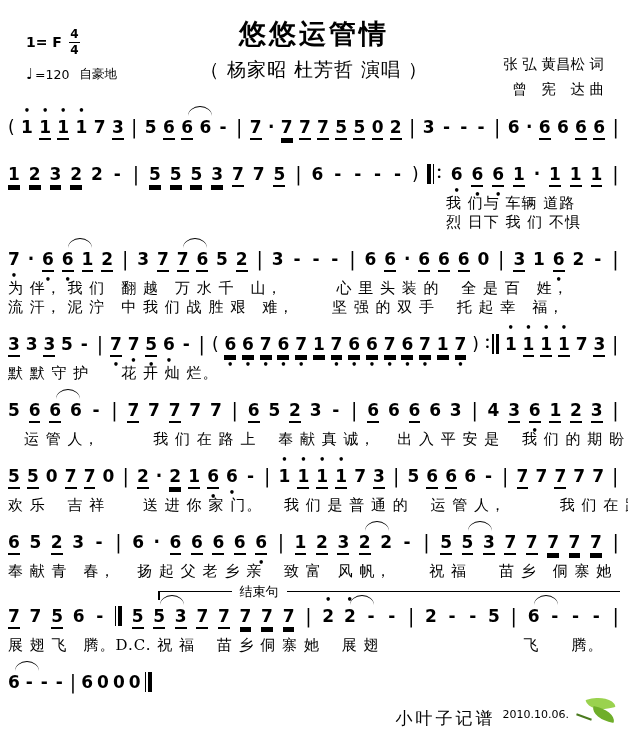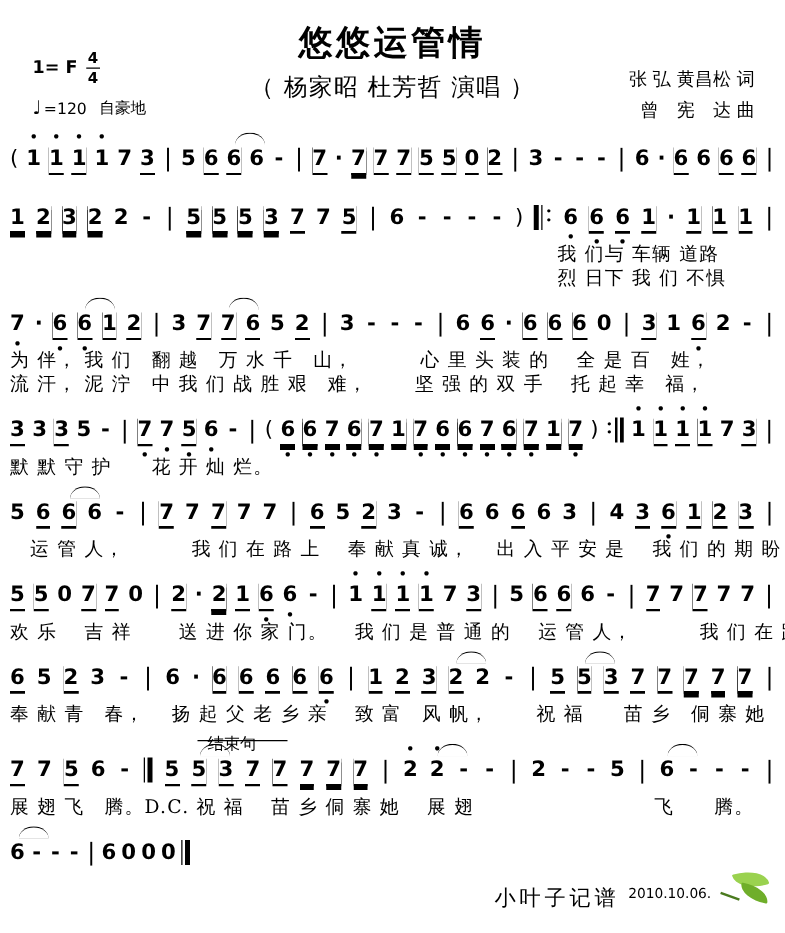--- a/index.html
+++ b/index.html
@@ -3,21 +3,21 @@
 <meta charset="utf-8">
 <style>
   html,body{margin:0;padding:0;background:#fff;}
   .page{position:relative;width:628px;height:746px;background:#fff;color:#000;overflow:hidden;
         font-family:"DejaVu Sans",sans-serif;}
   
   .header{position:relative;height:108px;}
   .title{margin:0;padding-top:16px;text-align:center;font-size:27px;font-weight:700;letter-spacing:3px;
          font-family:"DejaVu Sans",sans-serif;}
   .subtitle{text-align:center;font-size:19px;margin-top:5px;letter-spacing:1px;}
-  .meta-left{position:absolute;left:26px;top:40px;font-size:14px;font-weight:700;}
+  .meta-left{position:absolute;left:26px;top:28px;font-size:14px;font-weight:700;}
   .keyline{display:flex;align-items:center;}
   .frac{display:inline-flex;flex-direction:column;align-items:center;margin-left:7px;font-size:12px;line-height:1.05;}
   .frac .fl{width:11px;height:0;border-top:1.3px solid #000;margin:1px 0;}
   .tempo{margin-top:9px;font-weight:400;font-size:12.5px;display:flex;align-items:center;gap:2px;}
   .tempo .glyph{font-size:15px;}
   .tempo .mood{margin-left:8px;font-family:"DejaVu Serif",serif;}
   .meta-right{position:absolute;right:24px;top:52px;font-size:14.5px;text-align:right;line-height:1.75;
               font-family:"DejaVu Serif",serif;}
   
   #systems{padding:0 8px;}
@@ -364,21 +364,21 @@
           <span class="note u1"><span class="num">7</span></span>
           <span class="note u1"><span class="num">7</span></span>
           <span class="note u2"><span class="num">7</span></span>
           <span class="note u2"><span class="num">7</span></span>
           <span class="note u2"><span class="num">7</span></span>
           <span class="bar">|</span>
         </div>
         <div class="lyrics" style="margin-left: 0px;">奉 献 青　春，　 扬 起 父 老 乡 亲　 致 富　风 帆，　　 祝 福　　苗 乡　侗 寨 她</div>
       </div>
       <div class="system">
-        <div class="endphrase" style="margin-left: 150px; flex-direction: column;">
+        <div class="endphrase" style="margin-left: 150px;">
           <span class="ep-corner"></span>
           <span class="ep-line w1"></span>
           <span class="ep-label">结束句</span>
           <span class="ep-line grow"></span>
         </div>
         <div class="notes-row stretch">
           <span class="note u1"><span class="num">7</span></span>
           <span class="note"><span class="num">7</span></span>
           <span class="note u1"><span class="num">5</span></span>
           <span class="note"><span class="num">6</span></span>

